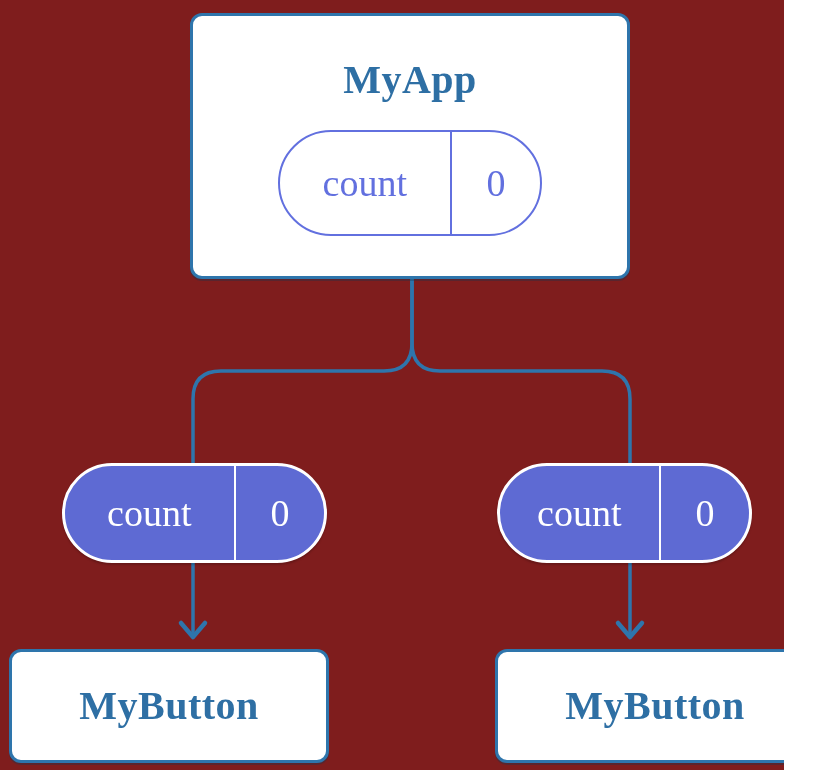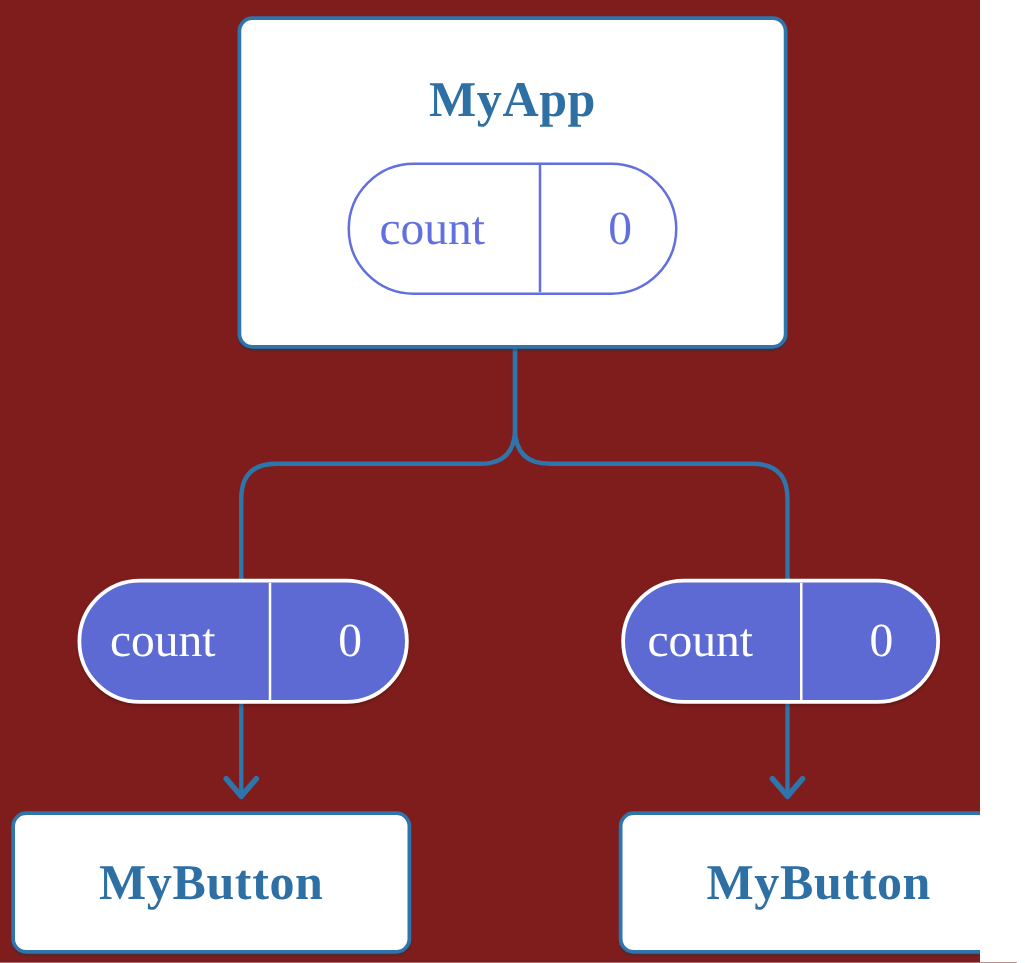--- a/index.html
+++ b/index.html
@@ -30,21 +30,20 @@
     color:#2E6FA4;
     font-size:40px;font-weight:600;
     line-height:48px;
     letter-spacing:0.5px;
   }
   .pill{
     box-sizing:border-box;
     display:flex;align-items:stretch;
     overflow:hidden;
     z-index:3;
-    gap:19px;
   }
   .pill-outlined{
     margin-top:26px;
     width:264px;height:106px;
     border:2.5px solid #6270DF;
     border-radius:53px;
     background:#FFFFFF;
     color:#6270DF;
   }
   .pill-filled{

